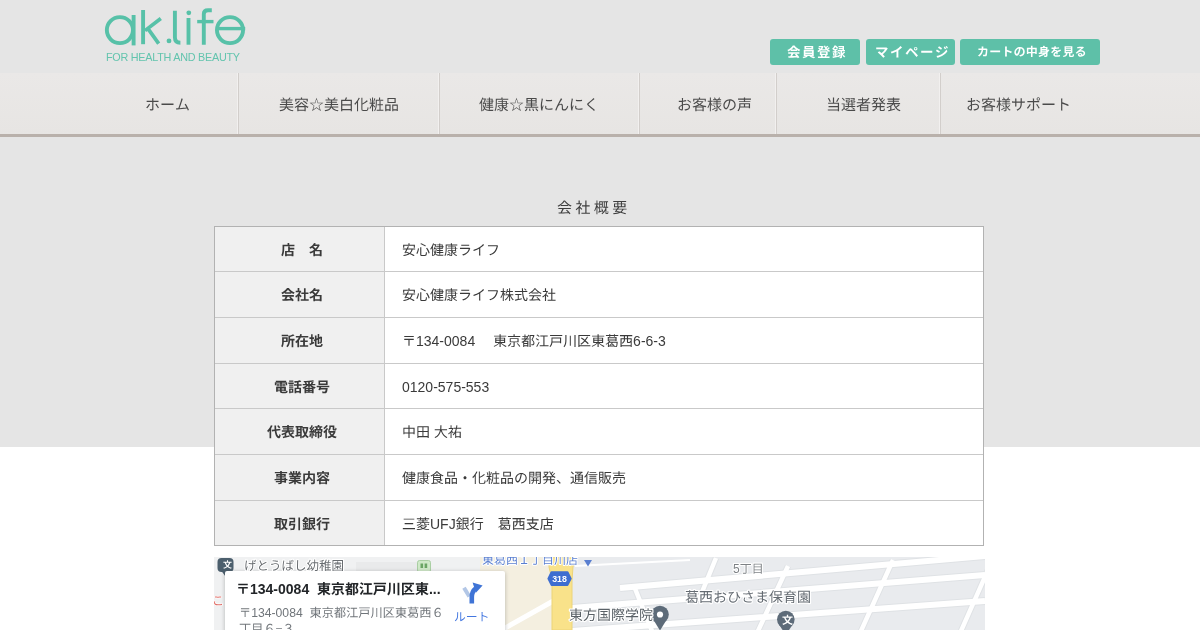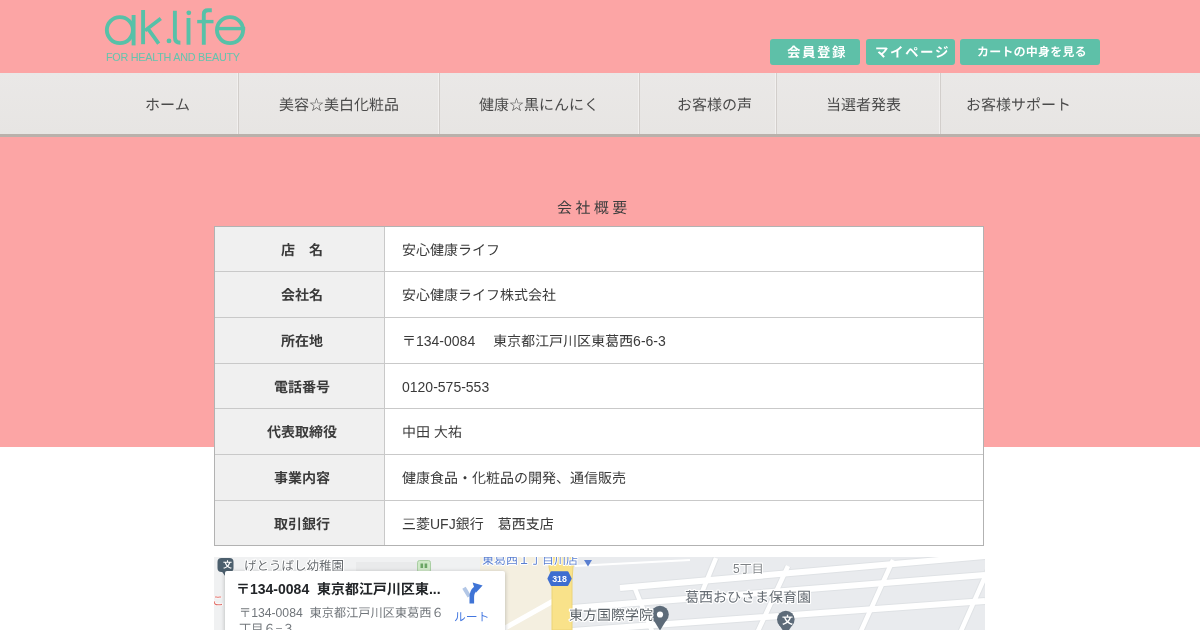--- a/index.html
+++ b/index.html
@@ -1,17 +1,17 @@
 <!DOCTYPE html>
 <html><head><meta charset="utf-8">
 <style>
 *{margin:0;padding:0;box-sizing:border-box}
 html,body{width:1200px;height:630px;overflow:hidden;background:#fff;
   font-family:"Liberation Sans",sans-serif}
-#page{position:relative;width:1200px;height:447px;background:#fca5a5}
+#page{position:relative;width:1200px;height:447px;background:#e5e5e5}
 .abs{position:absolute}
 svg.t{position:absolute;overflow:visible}
 
 #nav{position:absolute;left:0;top:73px;width:1200px;height:64px;
   background:linear-gradient(#eae8e7,#e7e5e3);border-bottom:3px solid #b9b1ab}
 #nav .sep{position:absolute;top:0;bottom:0;width:1px;background:#d2cecb}
 #nav .sepw{position:absolute;top:0;bottom:0;width:1px;background:#f2f0ef}
 
 .btn{position:absolute;background:#5ec0a8;border-radius:3px}
 

